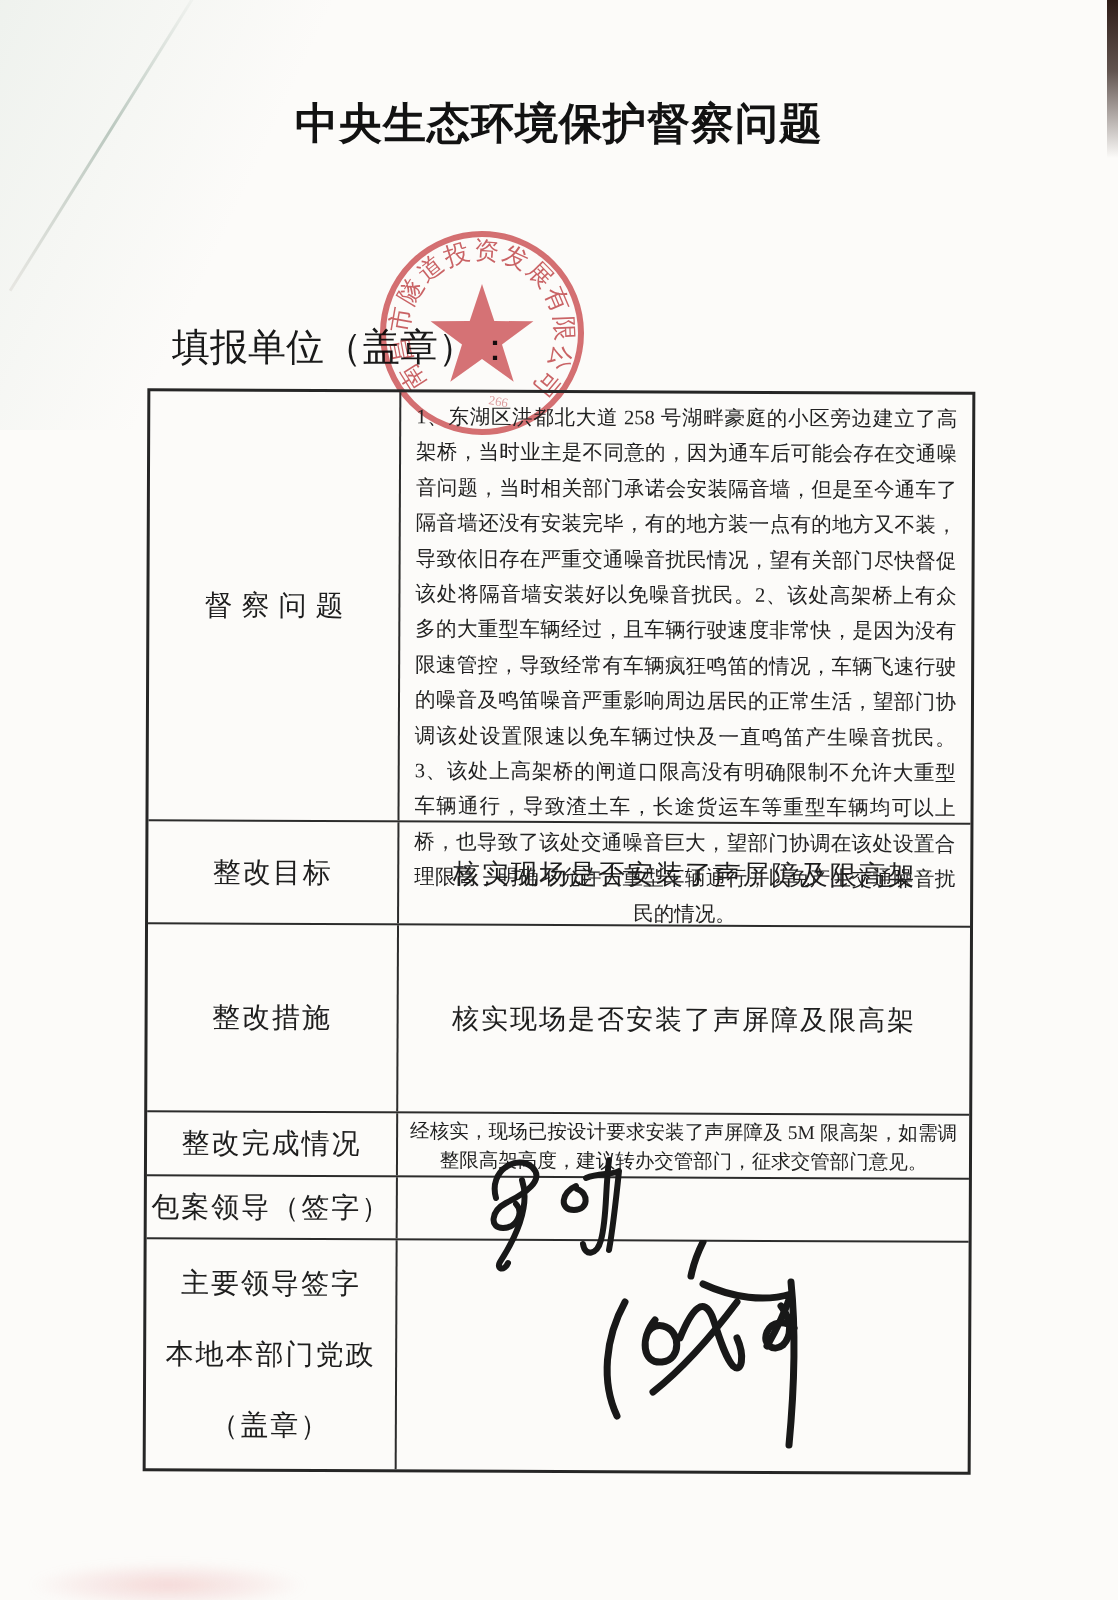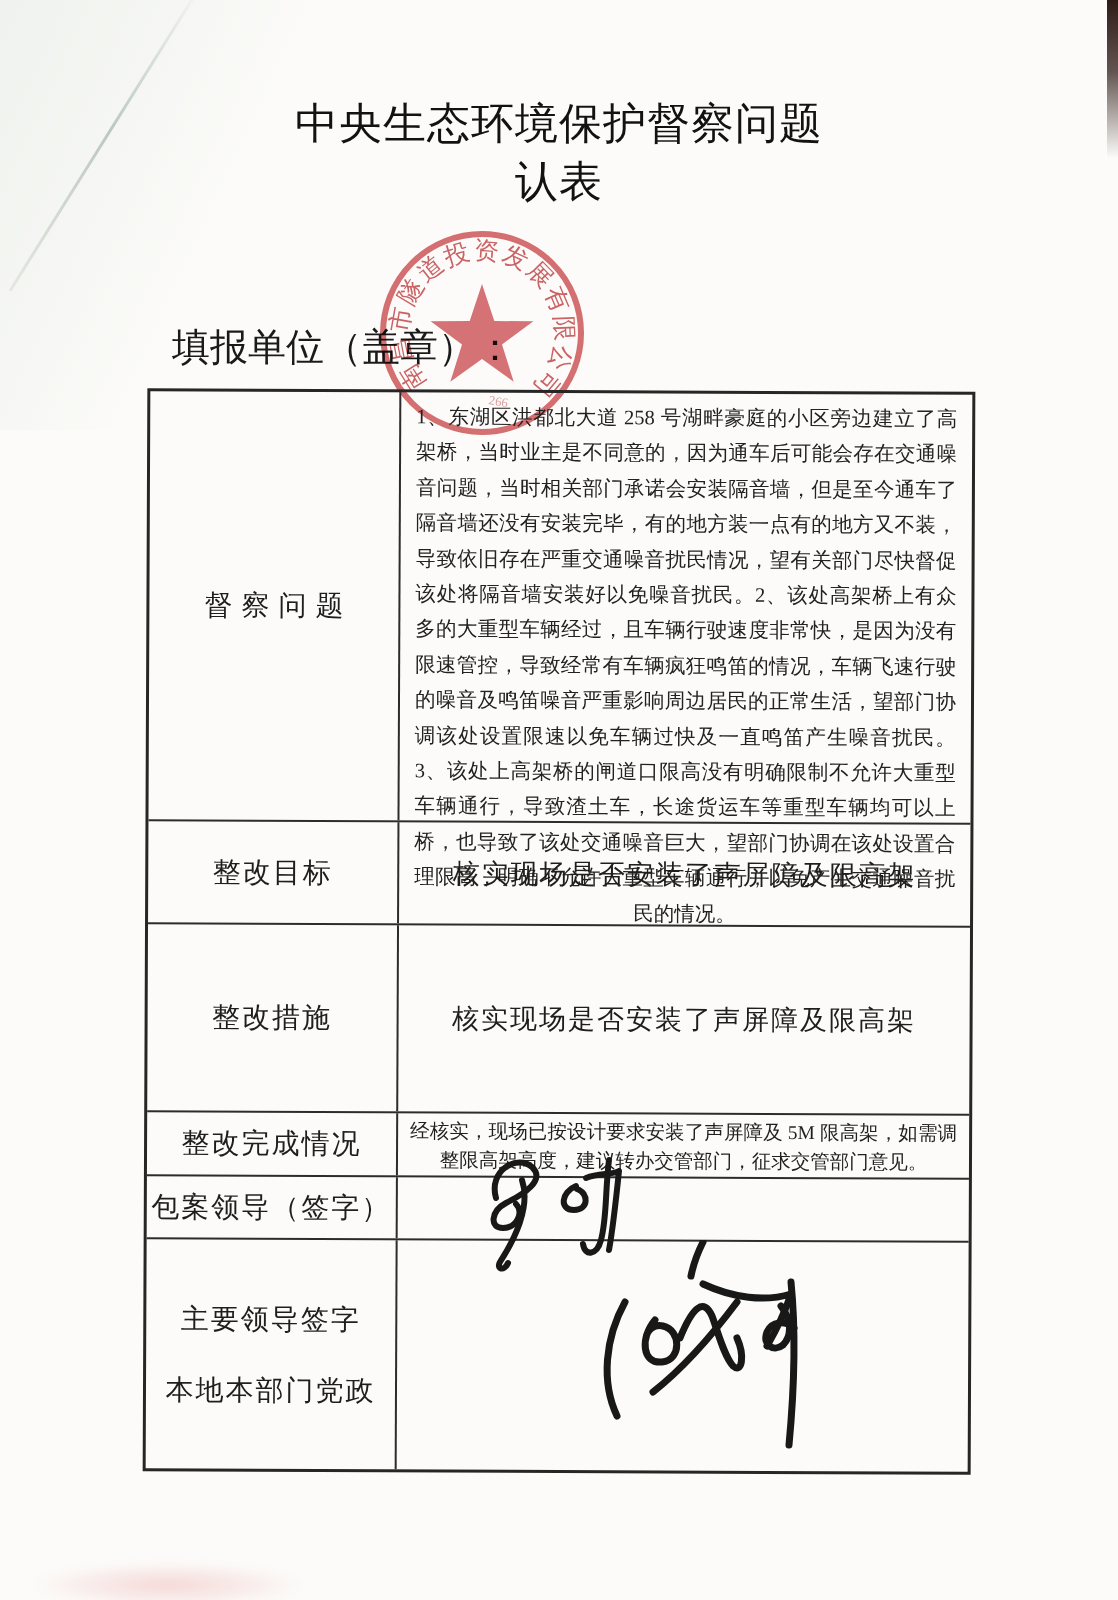--- a/index.html
+++ b/index.html
@@ -17,21 +17,21 @@
   .scan-line-tl { position:absolute; left:100px; top:-28px; width:3px; height:345px;
     background:linear-gradient(rgba(140,160,148,.05), rgba(130,155,140,.5) 45%, rgba(170,160,150,.18));
     transform:rotate(32deg); }
   .scan-corner-tr { position:absolute; right:0; top:0; width:11px; height:158px;
     background:linear-gradient(180deg, #2e1c17 0%, rgba(46,28,23,.75) 45%, rgba(46,28,23,0) 100%); }
   .smudge-bl { position:absolute; left:28px; bottom:-8px; width:280px; height:46px;
     background:radial-gradient(ellipse at center, rgba(232,160,160,.38), rgba(232,160,160,0) 70%);
     filter:blur(4px); }
   
   .title-block { position:absolute; top:95px; left:0; width:100%;
-    text-align:center; font-weight:normal; font-size:43px; line-height:58px;
+    text-align:center; font-weight:bold; font-size:43px; line-height:58px;
     letter-spacing:1px; color:#121212; }
   .meta-row { position:absolute; top:322px; left:172px; width:768px;
     display:flex; justify-content:space-between; font-size:38px; color:#1a1a1a;gap:8px; }
   
   .seal { position:absolute; left:368px; top:218px; width:232px; height:236px;
     mix-blend-mode:multiply; filter:blur(.4px); opacity:.92; }
   
   .form-table { position:absolute; left:145px; top:390px; width:828px;
     border:3px solid #262626; transform:rotate(.25deg); background:rgba(255,255,255,.0); }
   .t-row { display:flex; border-top:2px solid #2c2c2c; }
@@ -61,21 +61,20 @@
 
 <div class="page">
 
   <div class="tint-tl"></div>
   <div class="scan-line-tl"></div>
   <div class="scan-corner-tr"></div>
   <div class="smudge-bl"></div>
 
   <div class="title-block">
     <div>中央生态环境保护督察问题</div>
-    <div>认表</div>
   </div>
 
   <div class="meta-row">
     <span>填报单位（盖章）：</span>
   </div>
 
   <svg class="seal" viewBox="0 0 232 236">
     <circle cx="114" cy="115" r="99" fill="none" stroke="#c5383c" stroke-width="6" opacity=".78"></circle>
     <circle cx="114" cy="115" r="99" fill="none" stroke="#d96a6d" stroke-width="2" opacity=".35"></circle>
     <polygon points="114,66 126.3,103 165.4,103.3 134,126.5 145.7,163.7 114,141 82.3,163.7 94,126.5 62.6,103.3 101.7,103" fill="#ca4247" opacity=".8"></polygon>
@@ -116,20 +115,21 @@
 
     <div class="t-row r5">
       <div class="t-label">包案领导（签字）</div>
       <div class="t-content"></div>
     </div>
 
     <div class="t-row r6">
       <div class="t-label multi-label">
         <div>主要领导签字</div>
         <div>本地本部门党政</div>
+        <div>（盖章）</div>
       </div>
       <div class="t-content"></div>
     </div>
 
   </div>
 
   <svg class="sig sig1" viewBox="0 0 215 140">
     <path d="M38,56 C30,28 60,12 74,25 C88,38 66,52 48,61 C33,69 31,86 45,86 C59,86 66,70 58,62" stroke-width="6"></path>
     <path d="M64,38 C72,62 60,92 42,120 C38,127 46,130 50,121" stroke-width="6"></path>
     <path d="M118,44 C103,50 101,68 116,68 C131,68 131,51 119,47" stroke-width="6"></path>

